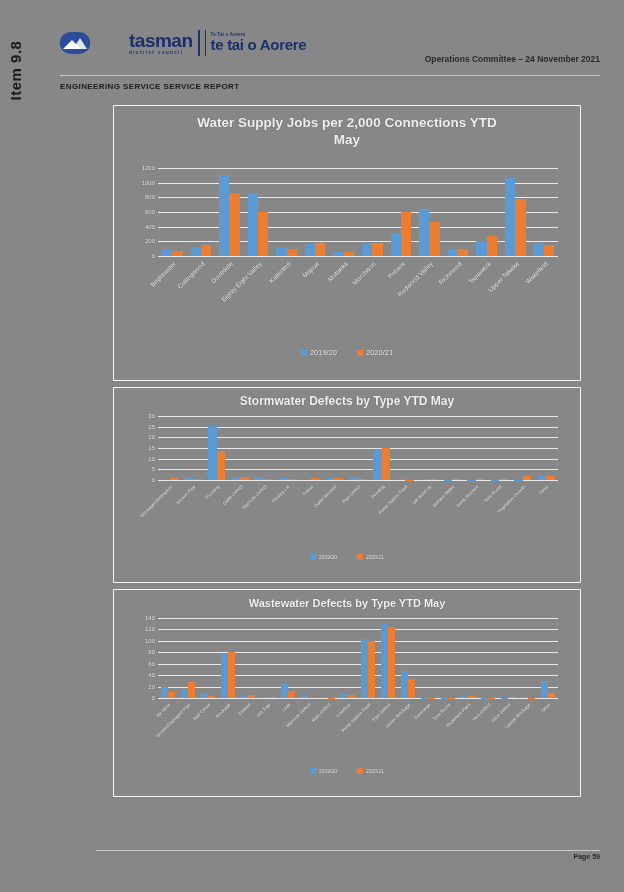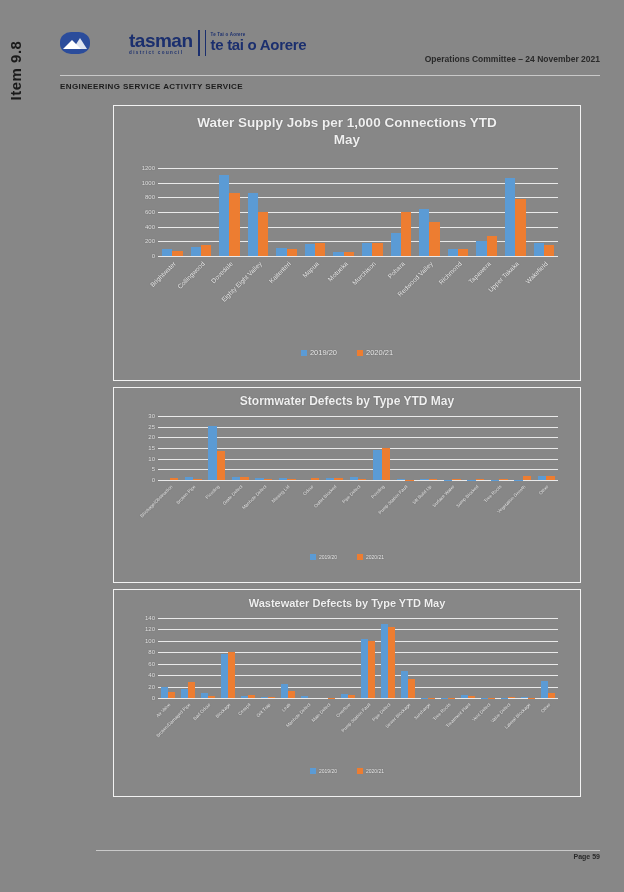--- a/index.html
+++ b/index.html
@@ -136,25 +136,25 @@
       <div class="logo-divider2"></div>
       <div style="display:flex;flex-direction:column;justify-content:center;">
         <div class="maori-top">Te Tai o Aorere</div>
         <div class="maori-main">te tai o Aorere</div>
       </div>
     </div>
     <div id="committee-line">Operations Committee – 24 November 2021</div>
   </div>
 
   <div id="header-rule"></div>
-  <div id="report-title">ENGINEERING SERVICE ACTIVITY SERVICE</div>
+  <div id="report-title">ENGINEERING SERVICE SERVICE REPORT</div>
 
   <div id="chart1" class="chart-box">
     <div class="chart-title">
-      <div>Water Supply Jobs per 1,000 Connections YTD</div>
+      <div>Water Supply Jobs per 2,000 Connections YTD</div>
       <div>May</div>
     </div>
   <div class="ylabels" style="left: 0px; top: 62px; width: 41px; height: 88px;">
         <div style="top: 0px;">1200</div>
         <div style="top: 14.6667px;">1000</div>
         <div style="top: 29.3333px;">800</div>
         <div style="top: 44px;">600</div>
         <div style="top: 58.6667px;">400</div>
         <div style="top: 73.3333px;">200</div>
         <div style="top: 88px;">0</div>

